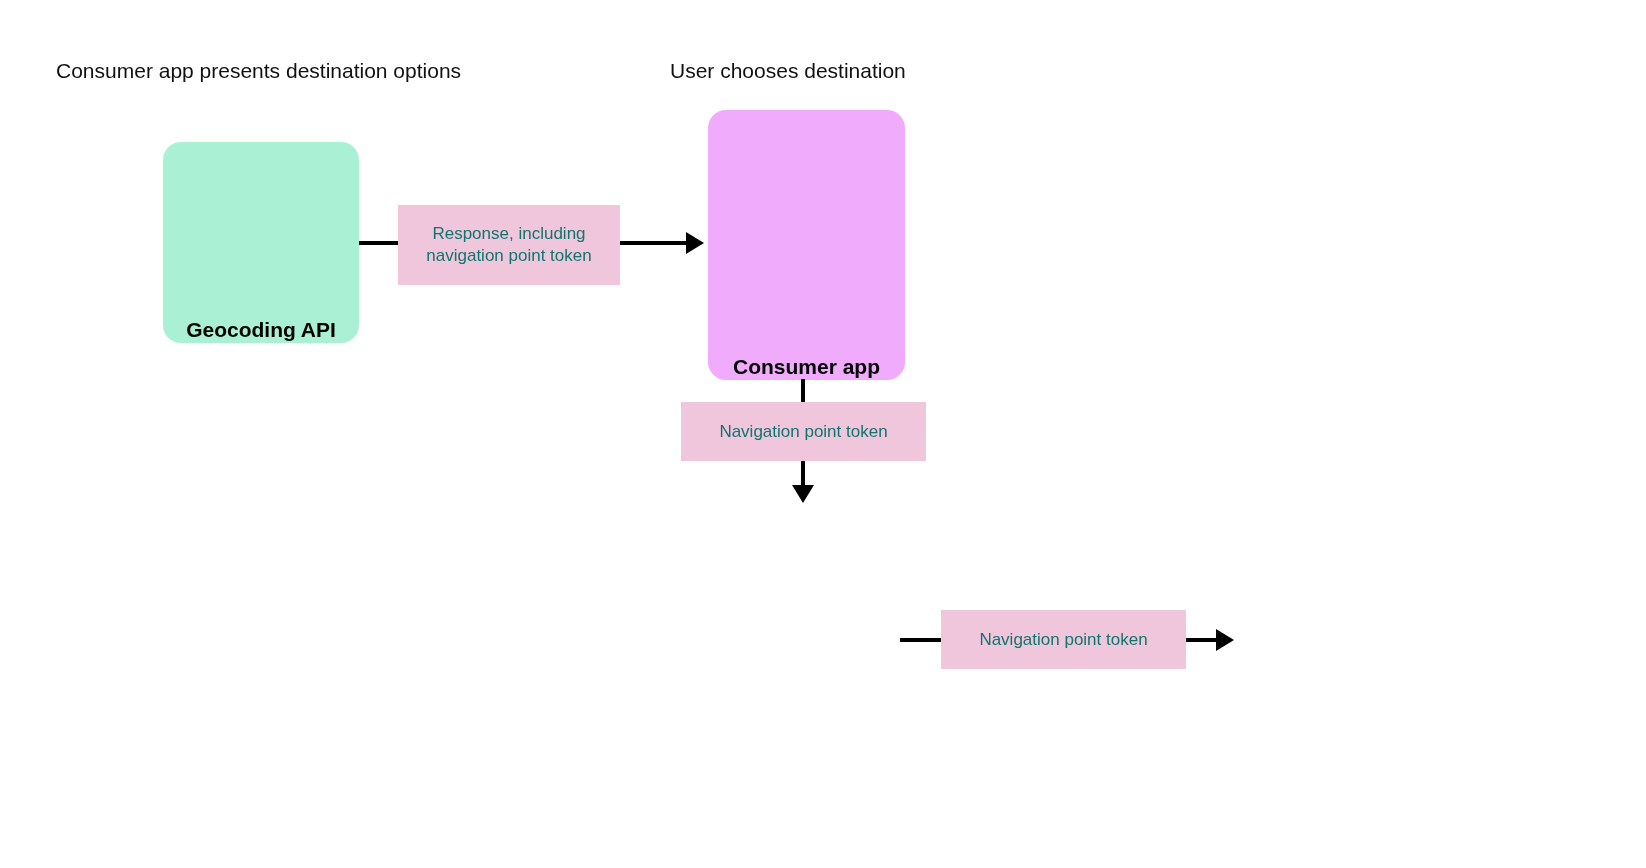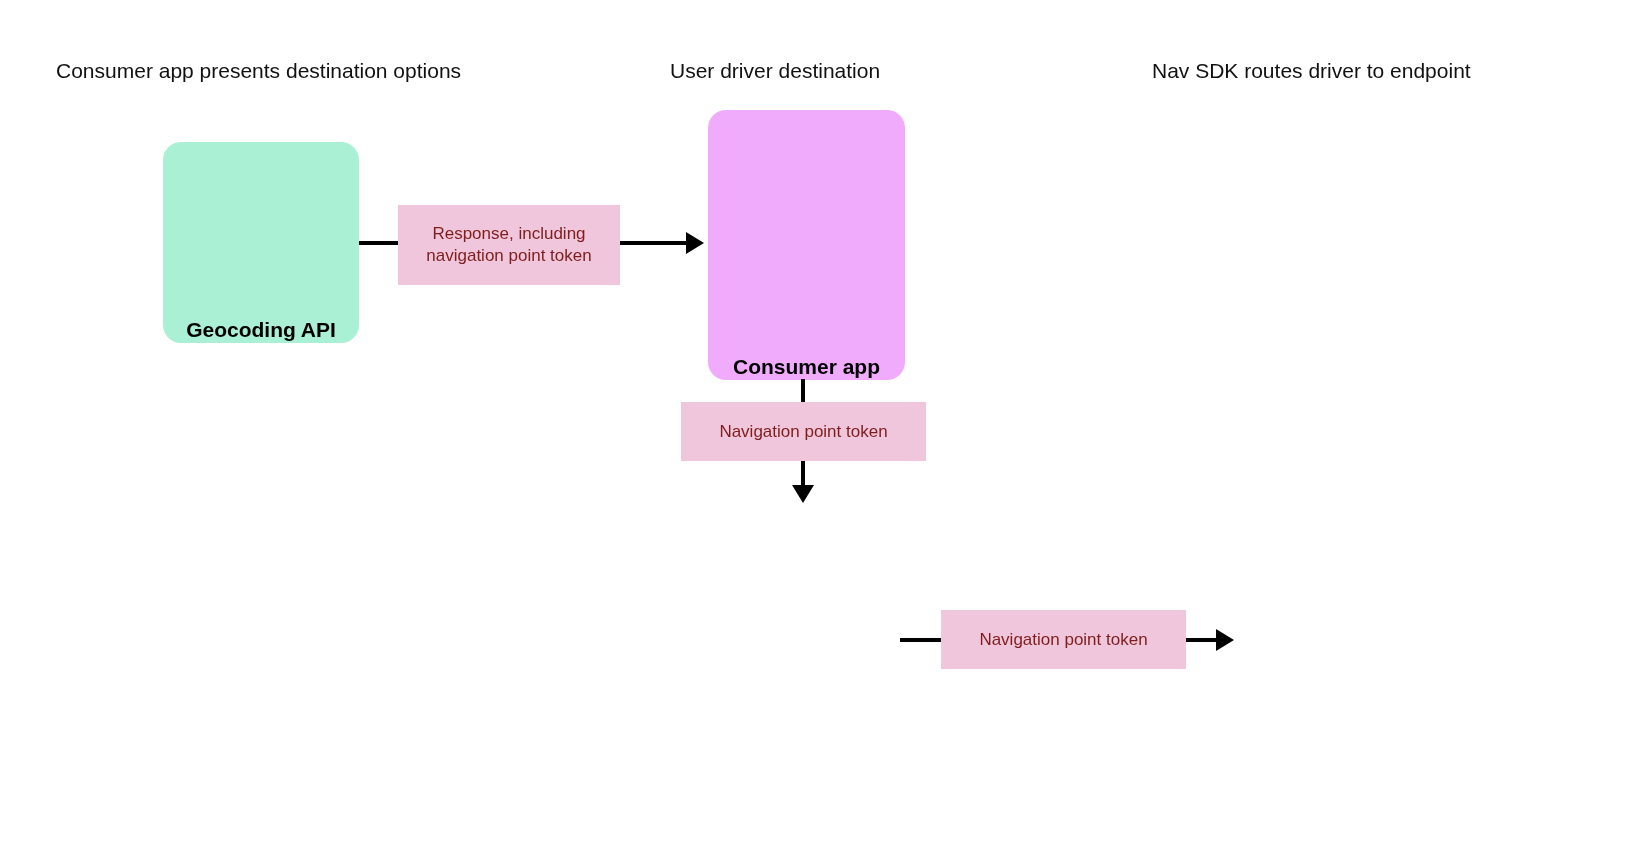--- a/index.html
+++ b/index.html
@@ -72,21 +72,21 @@
     position: absolute;
     display: flex;
     align-items: center;
     justify-content: center;
     background: #efc6dc;
     box-sizing: border-box;
     z-index: 3;
   }
   .edge-label-text {
     font-size: 17px;
-    color: #7f1d1d;
+    color: #0f766e;
     text-align: center;
     line-height: 1.28;
     padding: 0 6px;
   }
   #label-response {
     left: 398px; top: 205px;
     width: 222px; height: 80px;
   }
   #label-token-vert {
     left: 681px; top: 402px;
@@ -140,23 +140,22 @@
   #conn-label-navsdk { left: 1184px; top: 638px; width: 34px; }
   #arrow-navsdk { left: 1216px; top: 629px; }
 </style>
 </head>
 <body>
 
 <div id="canvas">
 
   <div class="col-header" id="hdr-consumer">Consumer app presents destination options</div>
 
-  <div class="col-header" id="hdr-user">User driver destination</div>
+  <div class="col-header" id="hdr-user">User chooses destination</div>
 
-  <div class="col-header" id="hdr-navsdk">Nav SDK routes driver to endpoint</div>
 
   <div class="conn conn-h" id="conn-geo-label"></div>
 
   <div class="conn conn-h" id="conn-label-consumer"></div>
 
   <div class="arrowhead arrow-right" id="arrow-consumer"></div>
 
   <div class="conn conn-v" id="conn-consumer-label"></div>
 
   <div class="conn conn-v" id="conn-label-driver"></div>

